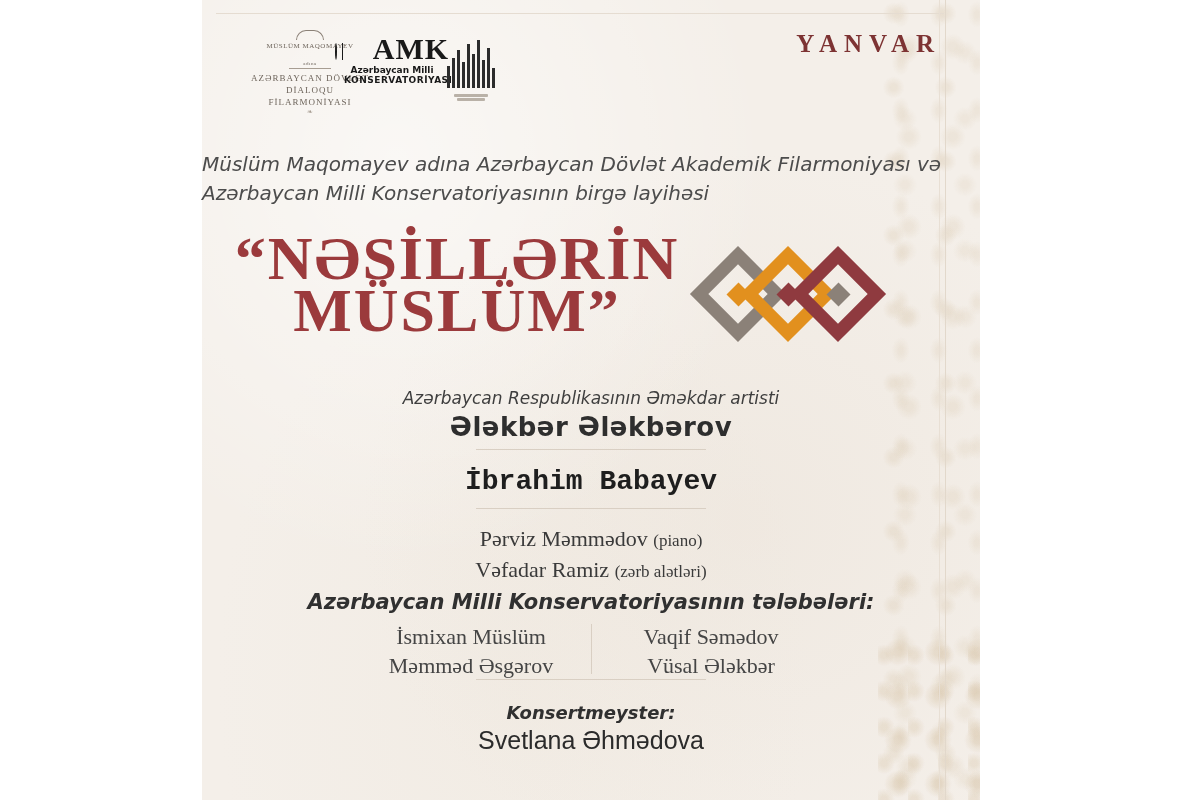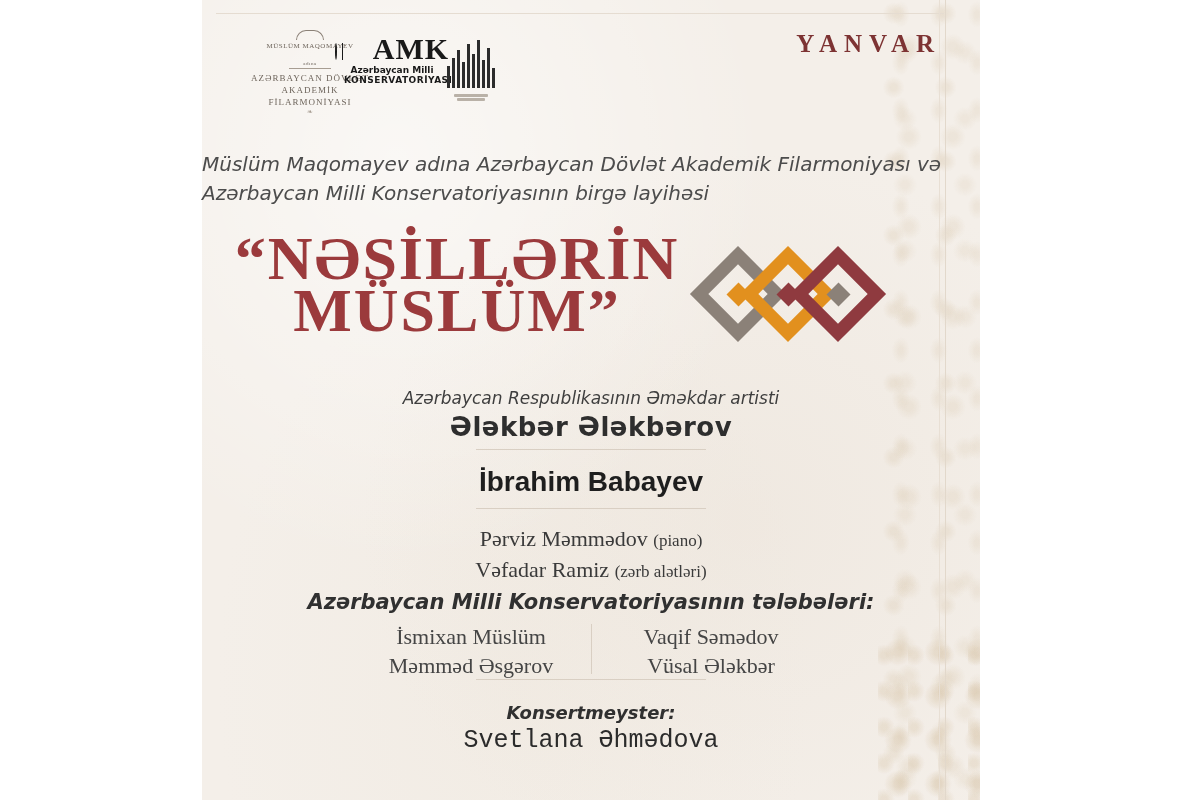--- a/index.html
+++ b/index.html
@@ -90,50 +90,50 @@
   .sd.s-gray{left:128px;top:48px;background:#8b8178;}
 
   
   .cc{position:absolute;left:0;width:778px;text-align:center;}
   .artist1-title{top:388px;font-style:italic;font-size:17px;color:#3e3e3e;}
   .artist1-name{top:412px;font-size:26px;font-weight:bold;color:#2e2e2e;letter-spacing:.5px;}
   .hr{position:absolute;left:50%;transform:translateX(-50%);width:230px;height:1px;background:#d9cfc3;}
   .hr1{top:449px;}
   .hr2{top:508px;}
   .hr3{top:679px;}
-  .artist2-name{top:466px;font-family:Liberation Sans, sans-serif;font-size:28px;font-weight:bold;color:#1e1e1e;}
+  .artist2-name{top:466px;font-family:Liberation Mono, monospace;font-size:28px;font-weight:bold;color:#1e1e1e;}
   .performers{top:524px;font-family:"Liberation Serif",serif;font-size:22px;color:#3a3a3a;line-height:29px;}
   .performers .instr{font-size:17px;}
   .students-heading{top:590px;font-style:italic;font-weight:bold;font-size:21px;color:#303030;}
   .students{position:absolute;top:622px;left:149px;width:480px;display:flex;}
   .students .col{width:240px;text-align:center;font-family:"Liberation Serif",serif;
       font-size:22px;color:#454545;line-height:29px;}
   .students .vline{position:absolute;left:50%;top:2px;height:50px;width:1px;background:#d9cfc3;}
   .cm-label{top:702px;font-style:italic;font-weight:bold;font-size:18px;color:#303030;}
-  .cm-name{top:726px;font-family:Liberation Mono, monospace;font-size:25px;color:#2b2b2b;}
+  .cm-name{top:726px;font-family:Liberation Sans, sans-serif;font-size:25px;color:#2b2b2b;}
 </style>
 </head>
 <body>
 
 <div class="canvas">
   <div class="poster">
 
     <div class="ornament"></div>
     <div class="ornament-corner"></div>
     <div class="frame-top"></div>
     <div class="frame-right-inner"></div>
     <div class="frame-right-outer"></div>
 
     <div class="logos">
       <div class="logo-phil">
         <div class="dome"></div>
         <div class="lp-top">MÜSLÜM MAQOMAYEV</div>
         <div class="lp-adina">adına</div>
         <div class="lp-line">AZƏRBAYCAN DÖVLƏT</div>
-        <div class="lp-line">AKADEMİK</div>
+        <div class="lp-line">DİALOQU</div>
         <div class="lp-line">FİLARMONİYASI</div>
         <div class="lp-flour">❧</div>
       </div>
 
       <div class="logo-amk">
         <div class="amk-row">
           <span class="amk-emblem"></span>
           <span class="amk-abbr">AMK</span>
         </div>
         <div class="amk-line1">Azərbaycan Milli</div>

